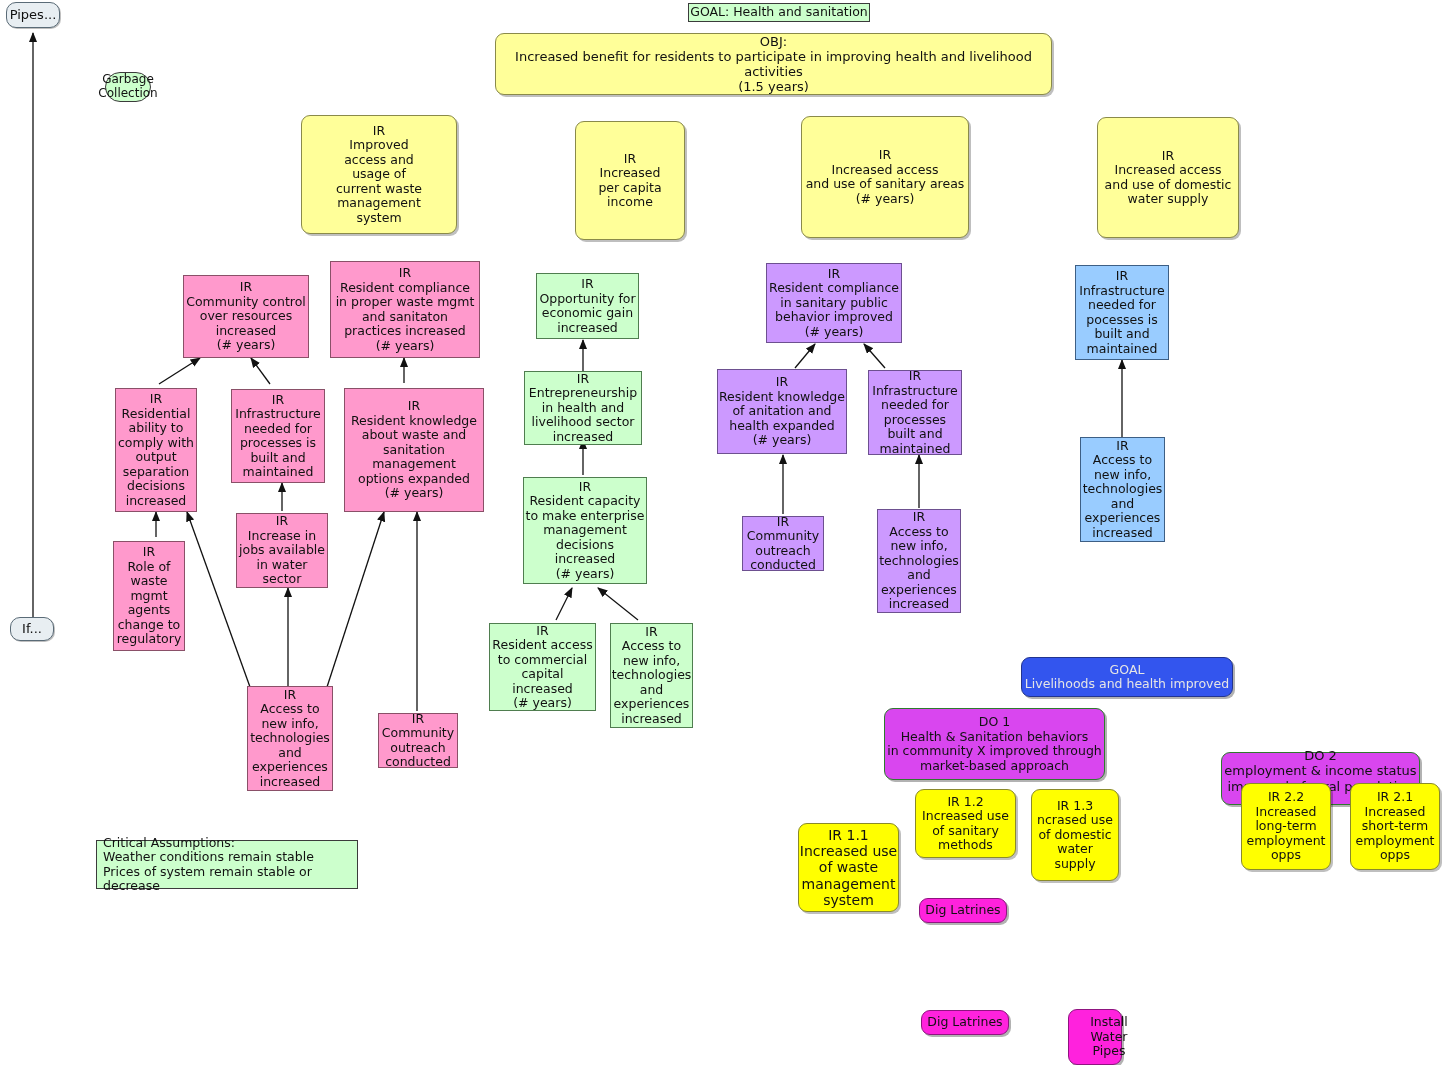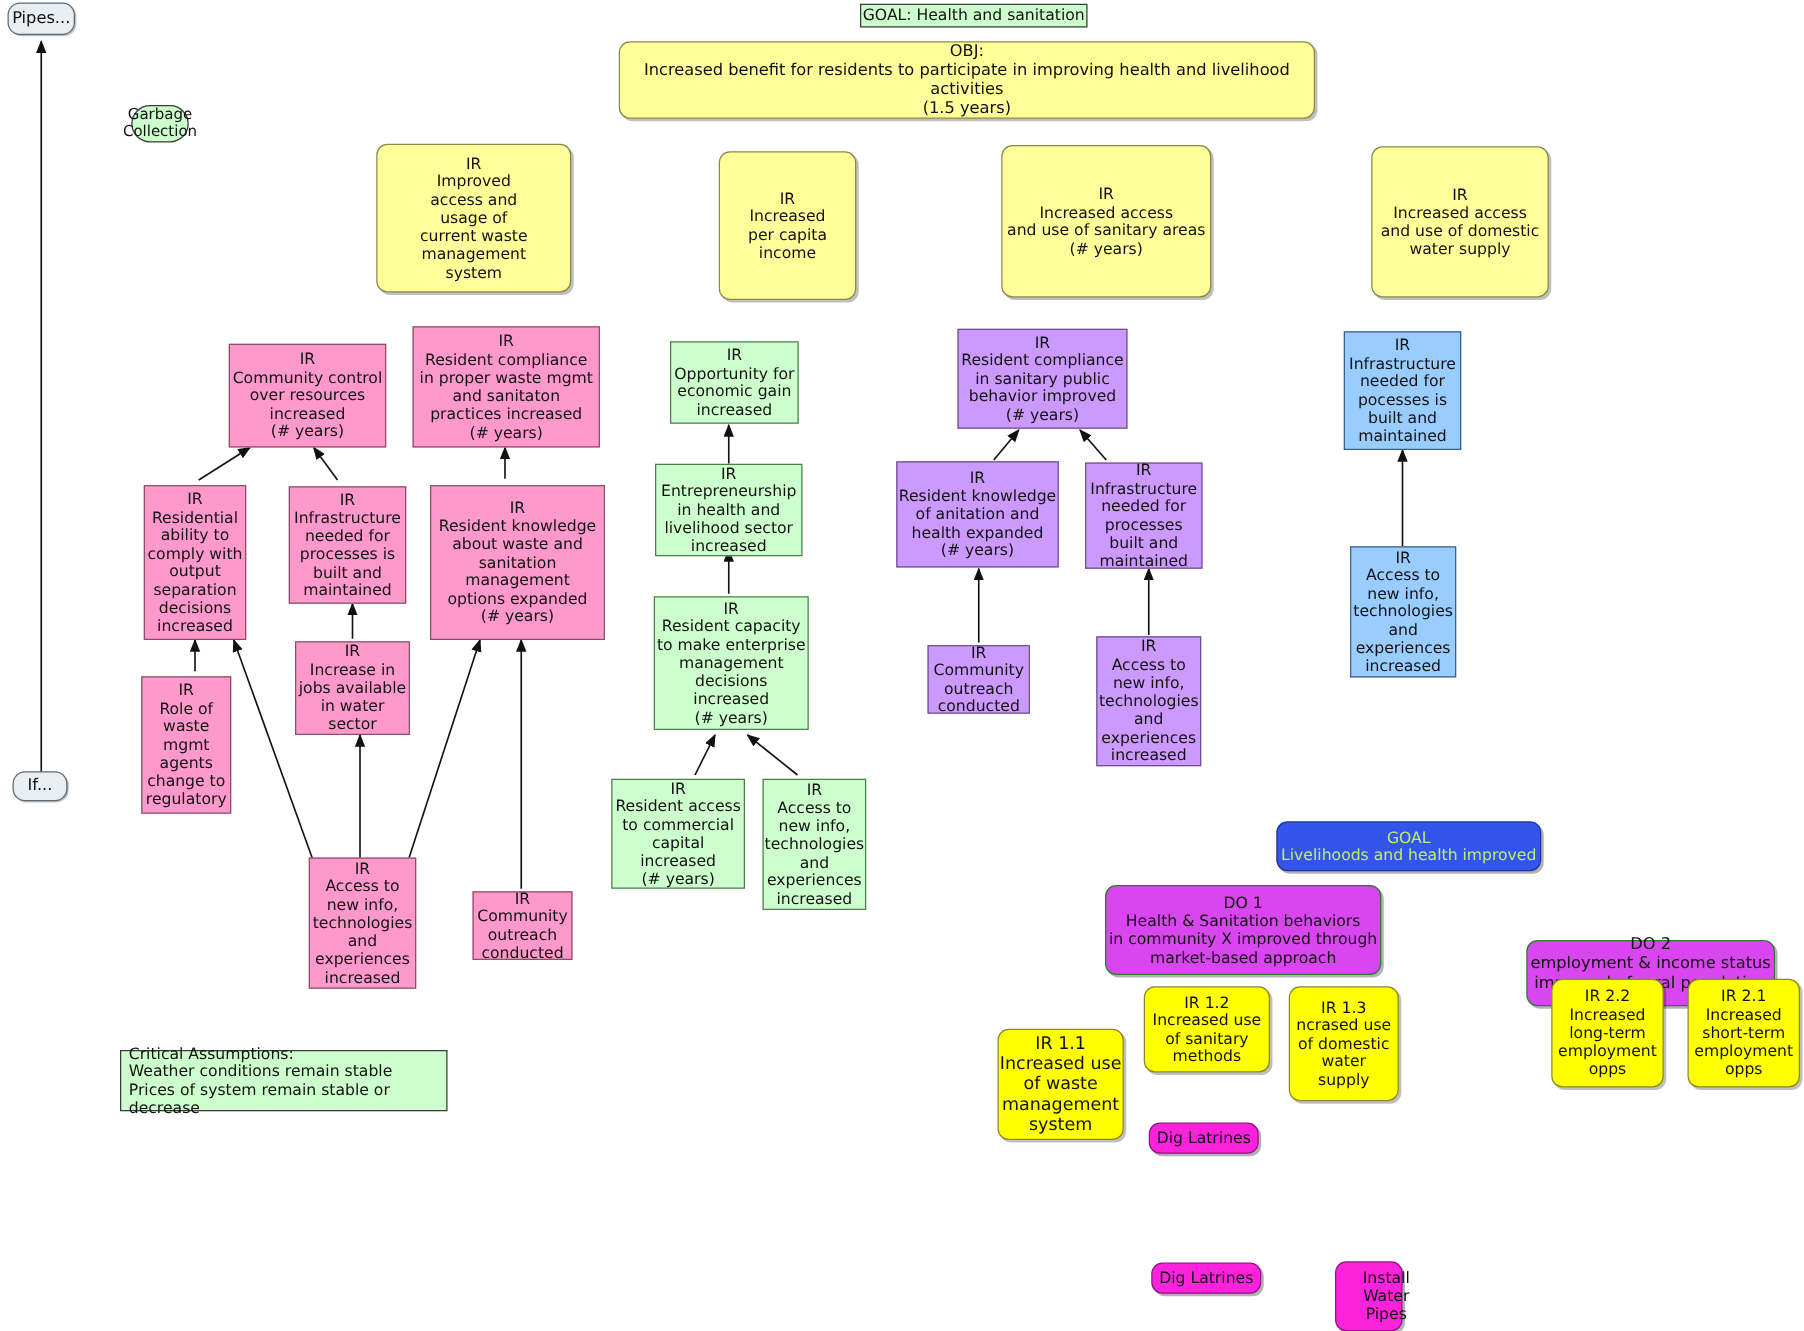--- a/index.html
+++ b/index.html
@@ -6,21 +6,21 @@
   body{font-family:"DejaVu Sans","Liberation Sans",sans-serif;}
   #canvas{position:relative;width:1443px;height:1065px;background:#fff;overflow:hidden;}
   .node{position:absolute;box-sizing:border-box;display:flex;align-items:center;justify-content:center;text-align:center;line-height:1.16;color:#111;white-space:pre-line;}
   .sq-pink{background:#FF99CC;border:1.5px solid #8a5068;}
   .sq-green{background:#CCFFCC;border:1.5px solid #4f7d4f;}
   .sq-purple{background:#CC99FF;border:1.5px solid #6d5090;}
   .sq-blue{background:#99CCFF;border:1.5px solid #3d5f85;}
   .rr-yellow{background:#FFFF99;border:1.5px solid #8a8a4a;border-radius:9px;box-shadow:2px 2px 0 rgba(0,0,0,.25);margin-left:47px;}
   .rr-yellow2{background:#FFFF00;border:1.5px solid #8a8a2a;border-radius:9px;box-shadow:2px 2px 0 rgba(0,0,0,.25);}
   .rr-green{background:#d946ef;border:1.5px solid #2f7a2f;border-radius:9px;box-shadow:2px 2px 0 rgba(0,0,0,.3);}
-  .rr-blue{background:#3355EE;border:1.5px solid #22348f;border-radius:9px;color:#bef264;box-shadow:2px 2px 0 rgba(0,0,0,.3);}
+  .rr-blue{background:#3355EE;border:1.5px solid #22348f;border-radius:9px;color:#e5e5e5;box-shadow:2px 2px 0 rgba(0,0,0,.3);}
   .rr-magenta{background:#FF22DD;border:1.5px solid #8f1480;border-radius:9px;box-shadow:2px 2px 0 rgba(0,0,0,.3);}
   .rr-grey{background:#E8EEF2;border:1.5px solid #5a6b77;border-radius:10px;box-shadow:1px 1px 0 rgba(0,0,0,.25);}
 
   .tag{border:1.5px solid #3b3b3b;background:#CCFFCC;}
 
   svg.edges{position:absolute;left:0;top:0;width:1443px;height:1065px;pointer-events:none;}
 </style>
 </head>
 <body>
 
@@ -62,21 +62,21 @@
 
   <div class="node rr-grey" style="left:6px;top:2px;width:54px;height:26px;font-size:13px;">Pipes...</div>
   <div class="node rr-grey" style="left:10px;top:617px;width:44px;height:24px;font-size:13px;">If...</div>
 
   <div class="node tag" style="left:640px;top:3px;width:182px;height:19px;font-size:12.5px;margin-left:48px;">GOAL: Health and sanitation</div>
 
   <div class="node rr-yellow" style="left:448px;top:33px;width:557px;height:62px;font-size:13px;">OBJ:
 Increased benefit for residents to participate in improving health and livelihood activities
 (1.5 years)</div>
 
-  <div class="node tag" style="left:105px;top:84px;width:46px;height:30px;font-size:12px;border-radius:15px;">Garbage
+  <div class="node tag" style="left:105px;top:72px;width:46px;height:30px;font-size:12px;border-radius:15px;">Garbage
 Collection</div>
 
   <div class="node rr-yellow" style="left:254px;top:115px;width:156px;height:119px;font-size:12.5px;">IR
 Improved
 access and
 usage of
 current waste
 management
 system</div>
 

